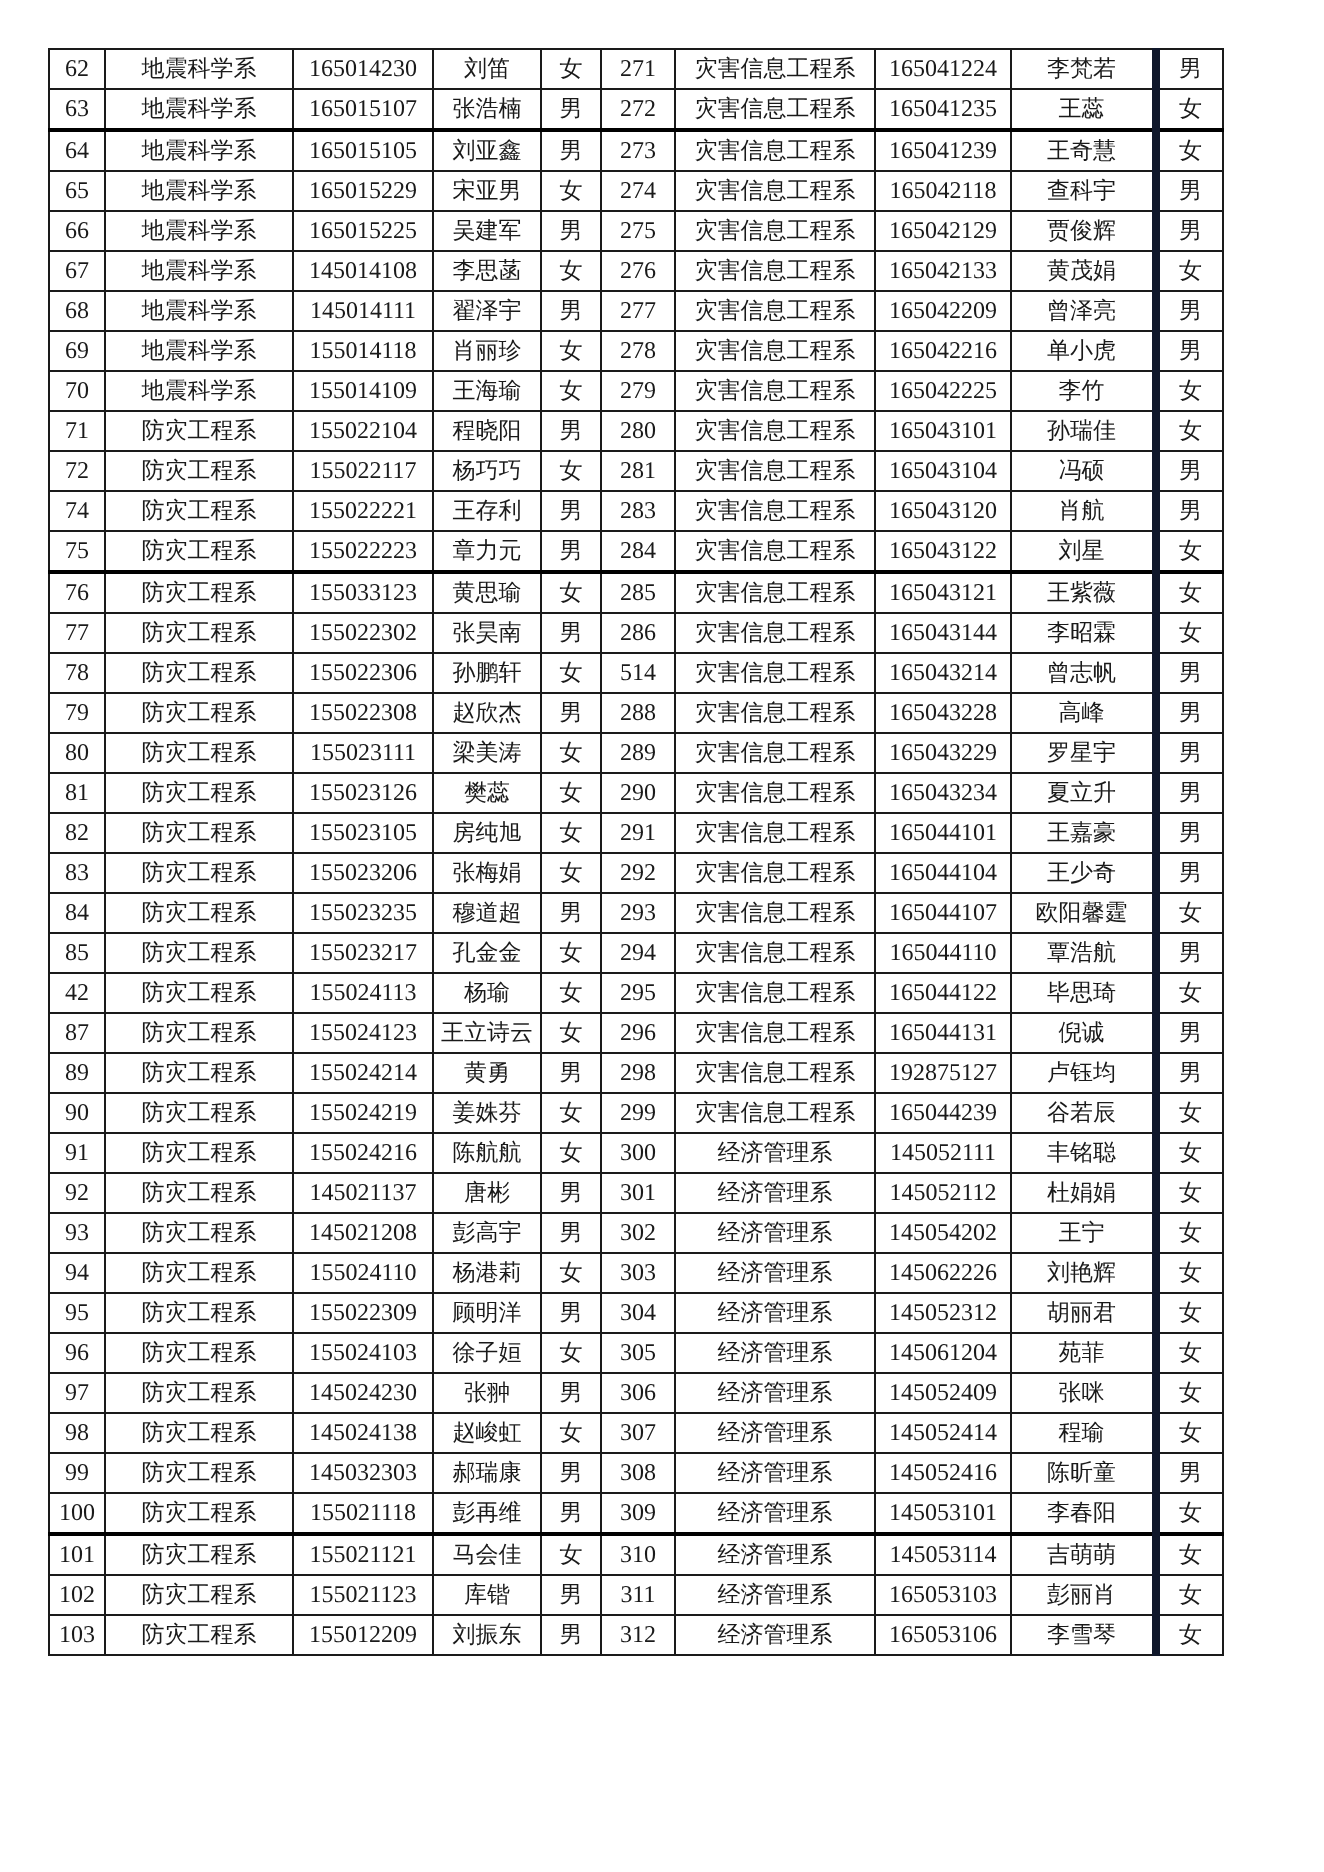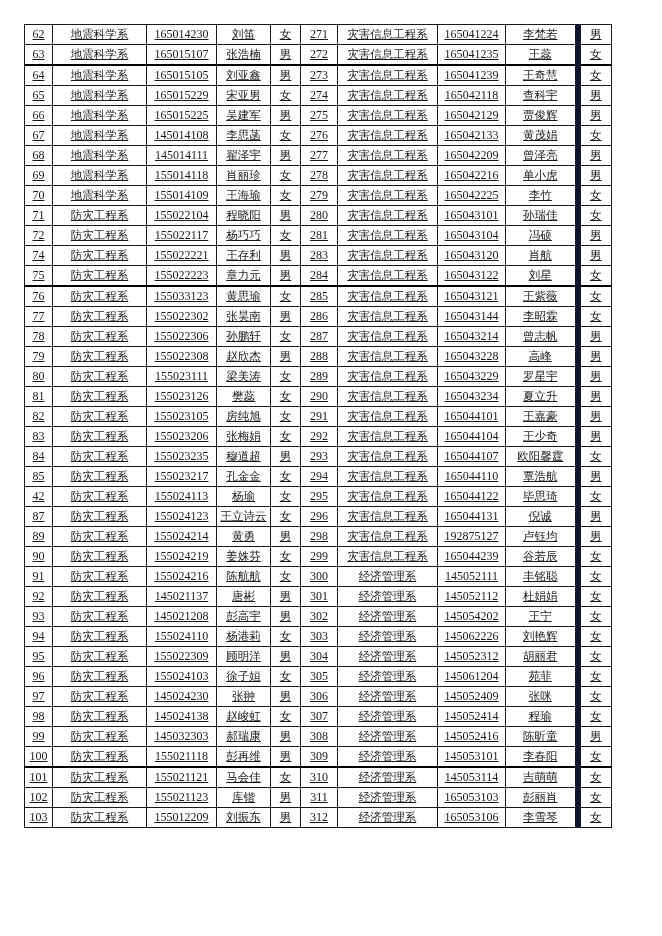--- a/index.html
+++ b/index.html
@@ -1,23 +1,23 @@
 <!DOCTYPE html>
 <html><head>
 <meta charset="utf-8">
 <style>
   html, body { margin: 0; padding: 0; background: #ffffff; }
   body { width: 662px; height: 936px; position: relative; overflow: hidden;
          font-family: "DejaVu Serif", "Liberation Serif", serif; color: #1a1a1a; }
   #sheet { position: absolute; left: 24px; top: 24px; }
-  table { border-collapse: collapse; table-layout: fixed; text-decoration: underline; }
+  table { border-collapse: collapse; table-layout: fixed; }
   td { border: 1px solid #1a1a1a; height: 19px; padding: 0; text-align: center;
        font-size: 11.5px; line-height: 19px; white-space: nowrap; overflow: hidden; }
   td.num { font-family: "Liberation Serif", "DejaVu Serif", serif; font-size: 12px; }
-  td.sep { border-right: 6px solid #0f172a; text-align: center; }
+  td.sep { border-right: 4px solid #0f172a; text-align: center; }
   tr.thick td { border-bottom: 2px solid #000; }
 </style>
 </head>
 <body>
 
 <div id="sheet">
   <table>
     <colgroup>
       <col style="width:28px">
         <col style="width:94px">
@@ -210,21 +210,21 @@
           <td class="num">165043144</td>
           <td class="sep">李昭霖</td>
           <td>女</td>
         </tr>
         <tr>
           <td class="num">78</td>
           <td>防灾工程系</td>
           <td class="num">155022306</td>
           <td>孙鹏轩</td>
           <td>女</td>
-          <td class="num">287</td>
+          <td class="num">514</td>
           <td>灾害信息工程系</td>
           <td class="num">165043214</td>
           <td class="sep">曾志帆</td>
           <td>男</td>
         </tr>
         <tr>
           <td class="num">79</td>
           <td>防灾工程系</td>
           <td class="num">155022308</td>
           <td>赵欣杰</td>

